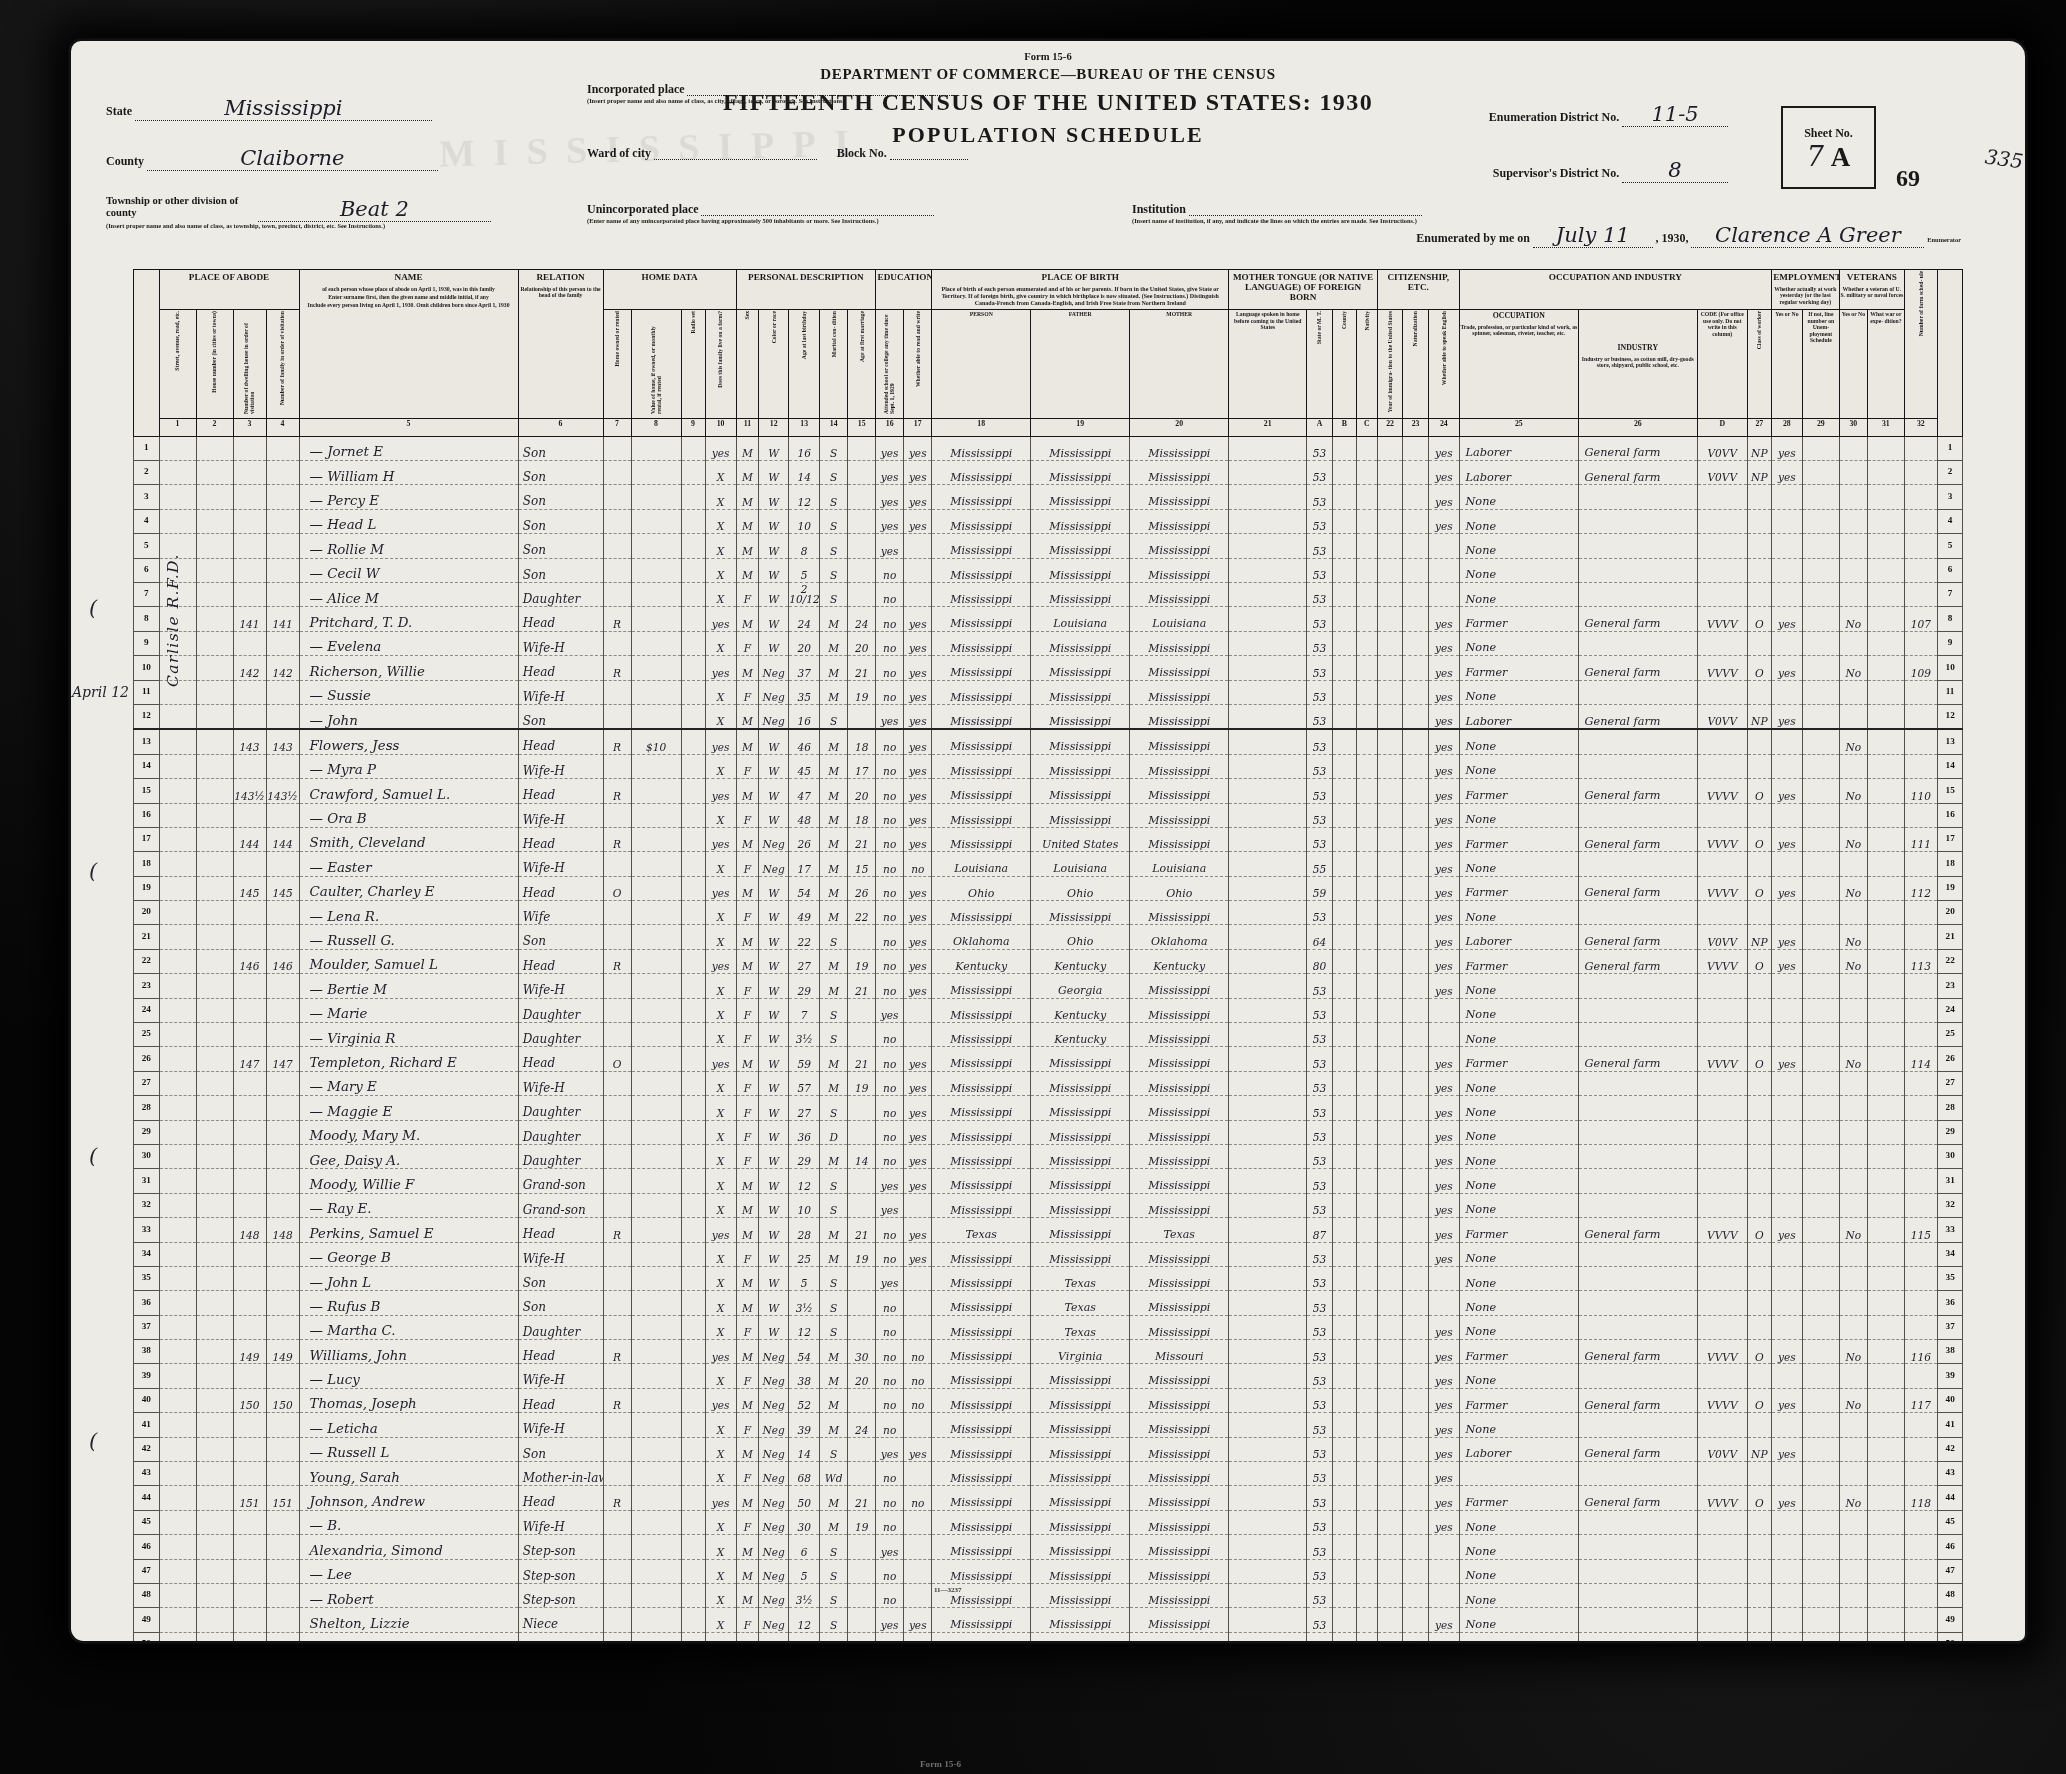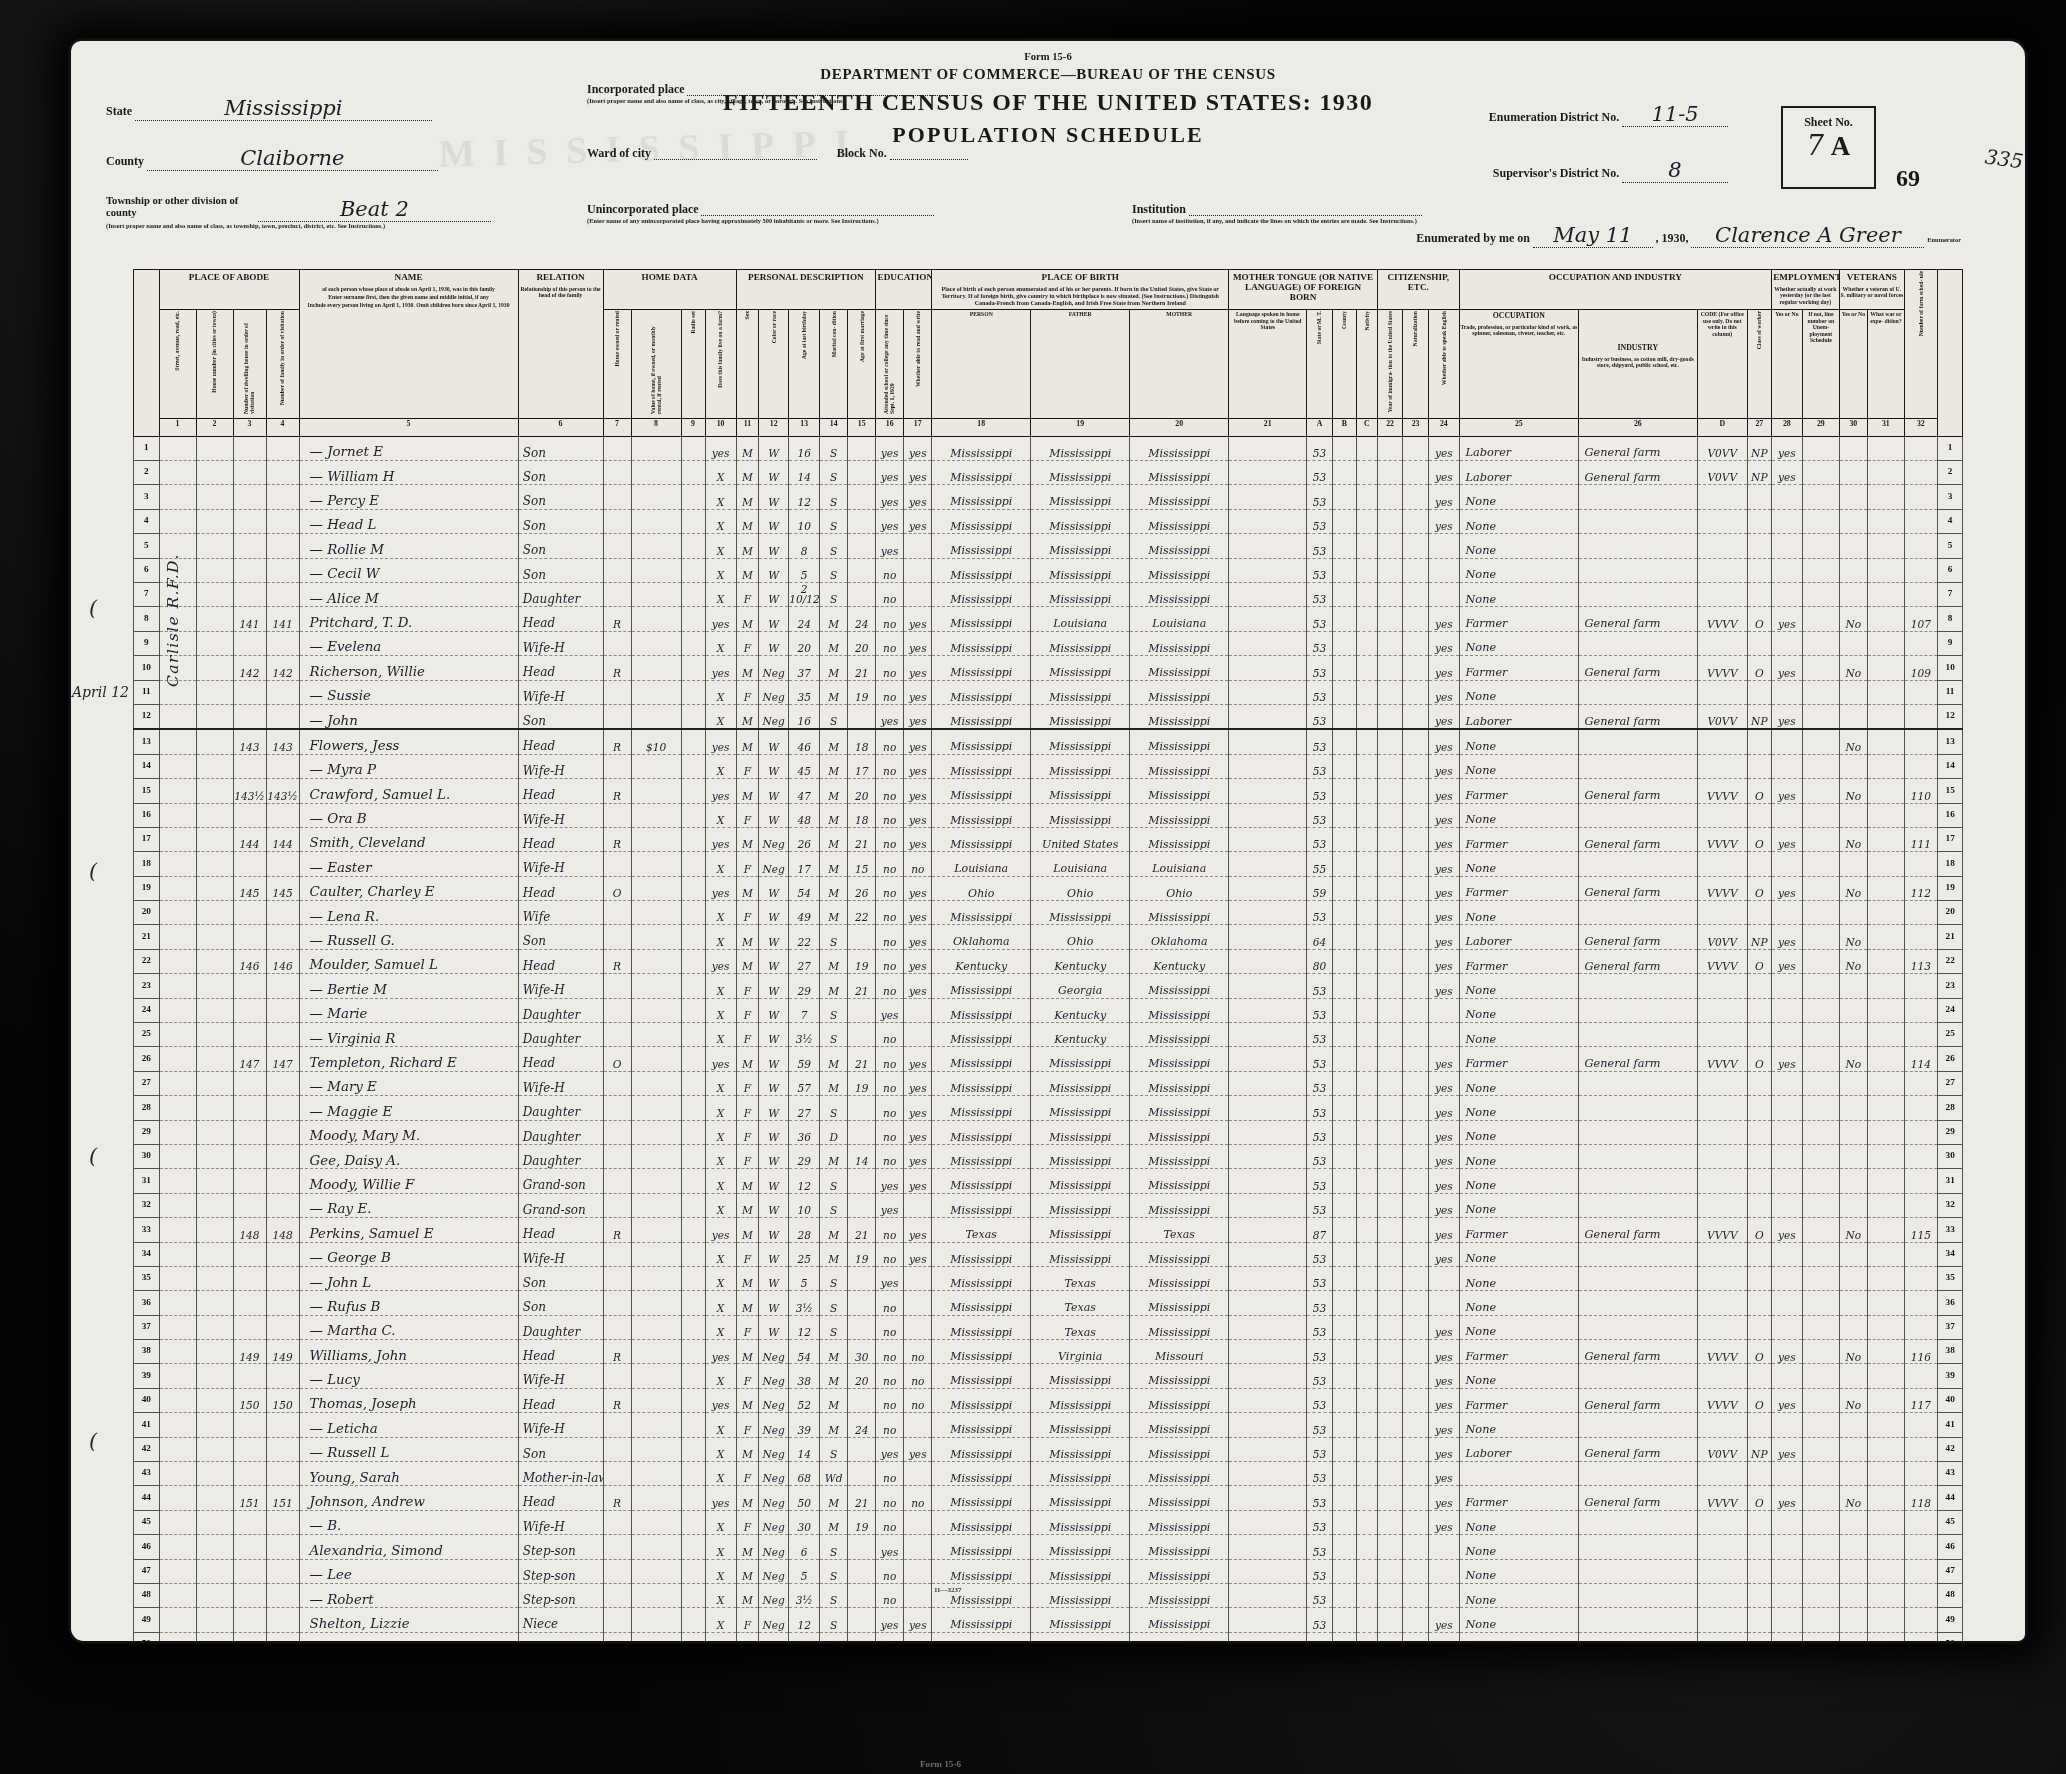--- a/index.html
+++ b/index.html
@@ -26,21 +26,21 @@
   .main-title{font-size:24px;font-weight:bold;letter-spacing:1.4px;margin-top:5.7px;}
   .sub-title{font-size:22px;font-weight:bold;letter-spacing:2.1px;margin-top:5.7px;}
   .fld{position:absolute;white-space:nowrap;}
   .lbl{font-size:12px;font-weight:bold;}
   .note{font-size:6.4px;font-weight:bold;color:#222;}
   .blank{display:inline-block;border-bottom:1.4px dotted #222;text-align:center;}
   .hw{font-family:"DejaVu Serif", serif;font-style:italic;color:#1d1d2a;}
   .hw-big{font-size:21px;}
   .sheetbox{position:absolute;right:149px;top:65px;width:91px;height:79px;
      border:2.1px solid #1a1a1a;text-align:center;background:#ecebe5;}
-  .sheetbox .cap{font-size:12px;font-weight:bold;margin-top:7px;}
+  .sheetbox .cap{font-size:12px;font-weight:bold;margin-top:18px;}
   .sheetbox .val{font-size:27px;}
   .pageno{position:absolute;right:105px;top:124px;font-size:24px;font-weight:bold;}
   .marg335{position:absolute;right:1.4px;top:106px;font-size:20px;transform:rotate(8deg);}
   
   .table-wrap{position:relative;margin-left:62px;}
   table{border-collapse:collapse;table-layout:fixed;width:1828px;}
   th,td{border:0.7px solid #4a4a46;padding:0;overflow:hidden;}
   thead th{border:1.4px solid #161616;background:#eae8e1;vertical-align:top;}
   .grp{font-size:9.2px;font-weight:bold;text-align:center;padding:2.1px 1.4px;line-height:1.1;}
   .grp-sub{font-size:5.7px;font-weight:bold;line-height:1.15;display:block;margin-top:1.4px;}
@@ -118,21 +118,21 @@
       <div class="note">(Enter name of any unincorporated place having approximately 500 inhabitants or more.  See Instructions.)</div>
     </div>
     <div class="fld" style="left:1061px;top:161px;width:396px;white-space:normal;">
       <span class="lbl">Institution</span>
       <span class="blank" style="width:233px;">&nbsp;</span>
       <div class="note">(Insert name of institution, if any, and indicate the lines on which the entries are made.  See Instructions.)</div>
     </div>
 
     <div class="fld" style="right:64px;top:182px;">
       <span class="lbl">Enumerated by me on</span>
-      <span class="blank" style="width:120px;"><span class="hw hw-big">May 11</span></span>
+      <span class="blank" style="width:120px;"><span class="hw hw-big">July 11</span></span>
       <span class="lbl">, 1930,</span>
       <span class="blank" style="width:233px;"><span class="hw hw-big">Clarence A Greer</span></span>
       <span class="note">Enumerator</span>
     </div>
     <div class="marg335 hw">335</div>
 
     <div class="fld" style="right:297px;top:61px;">
       <span class="lbl">Enumeration District No.</span>
       <span class="blank" style="width:106px;"><span class="hw hw-big">11-5</span></span>
     </div>

